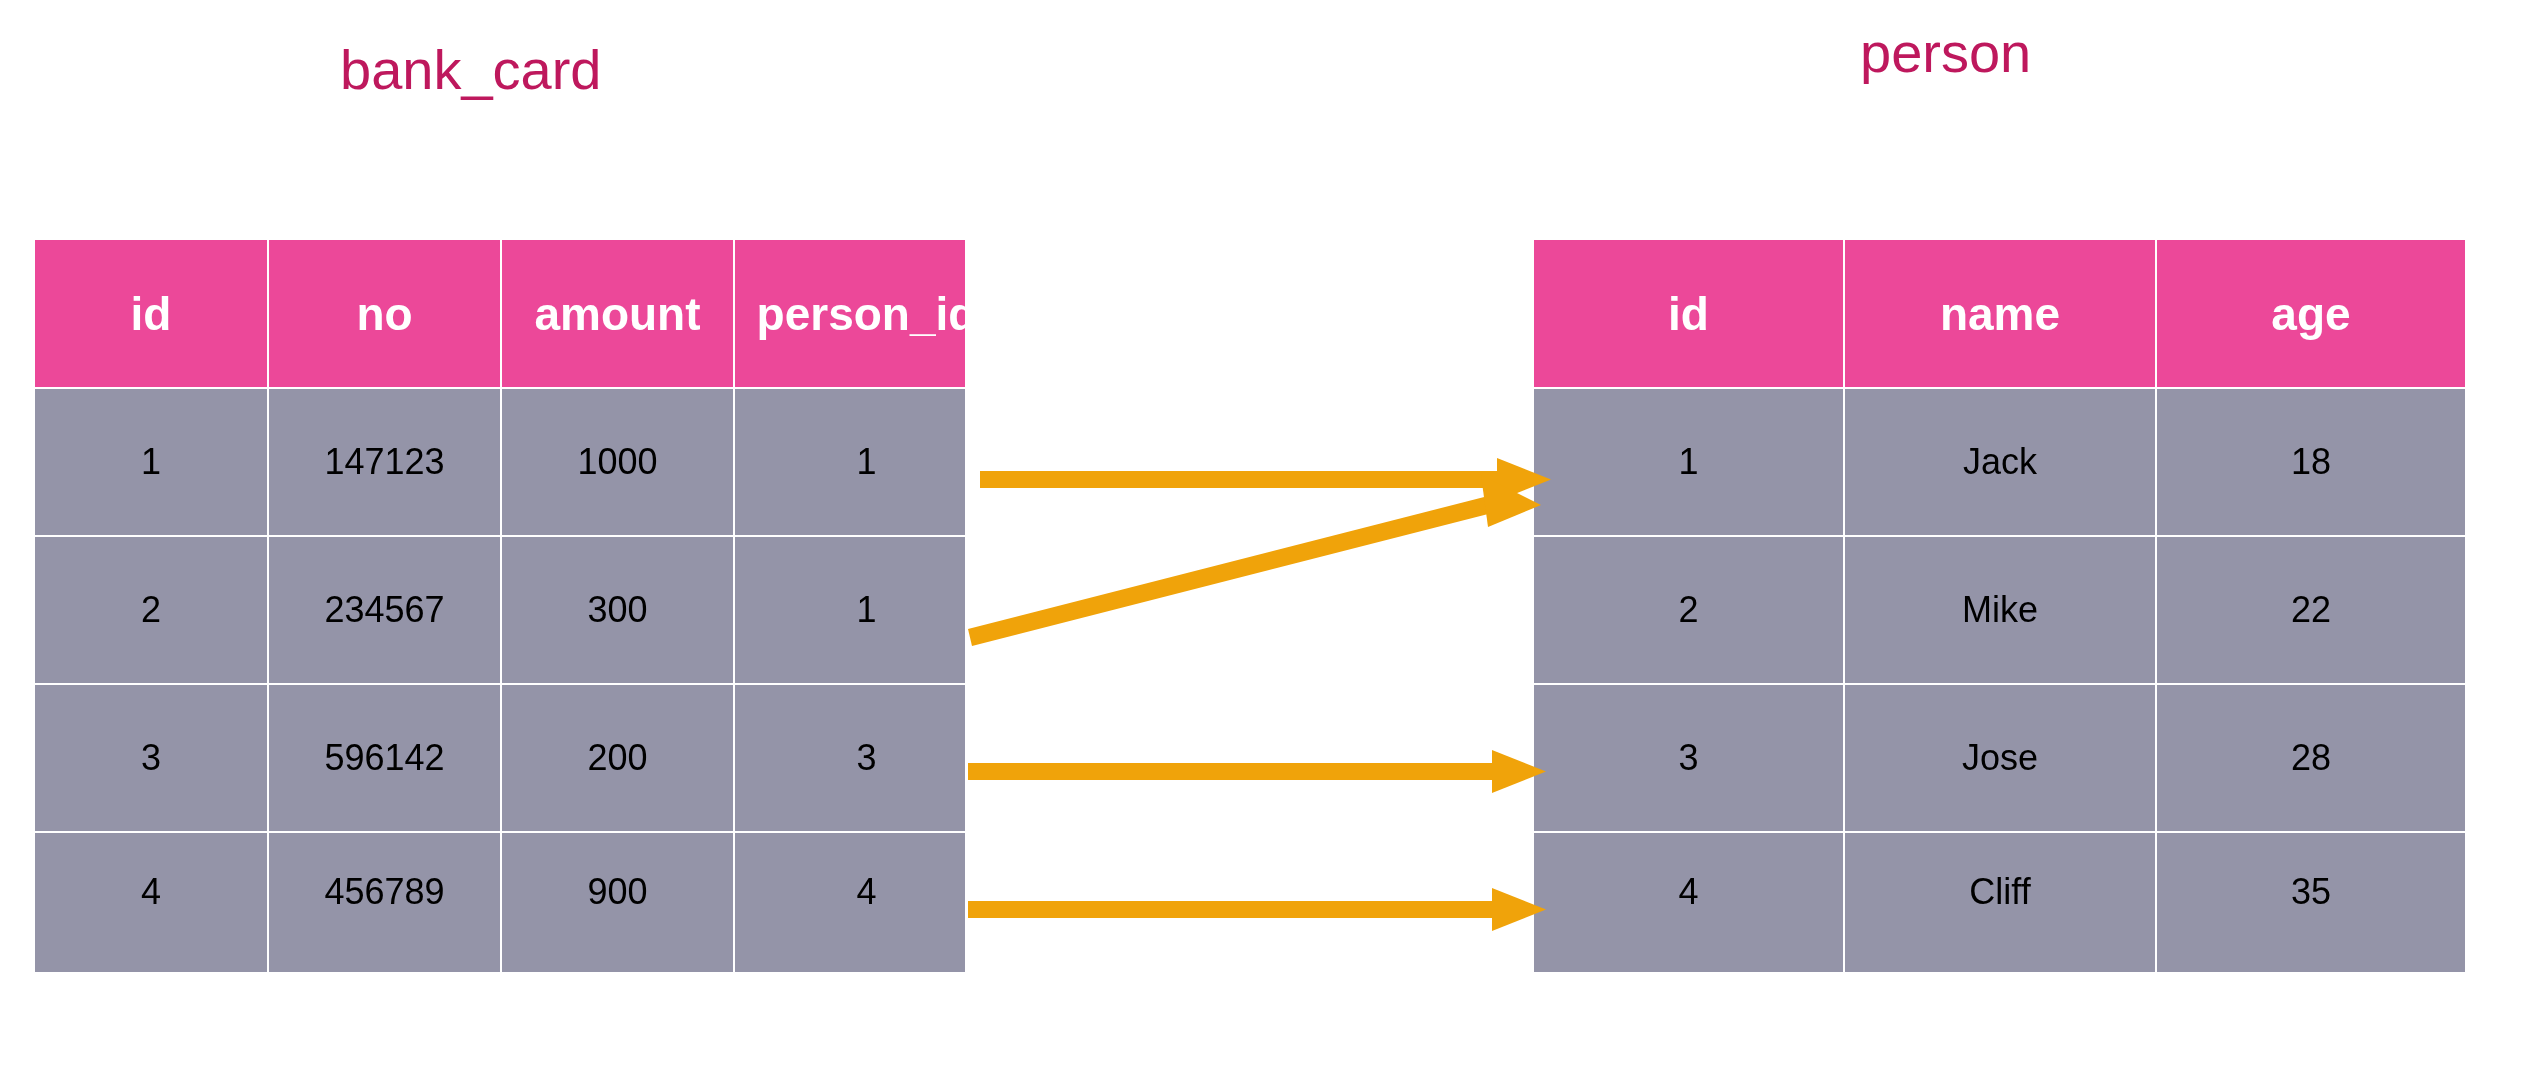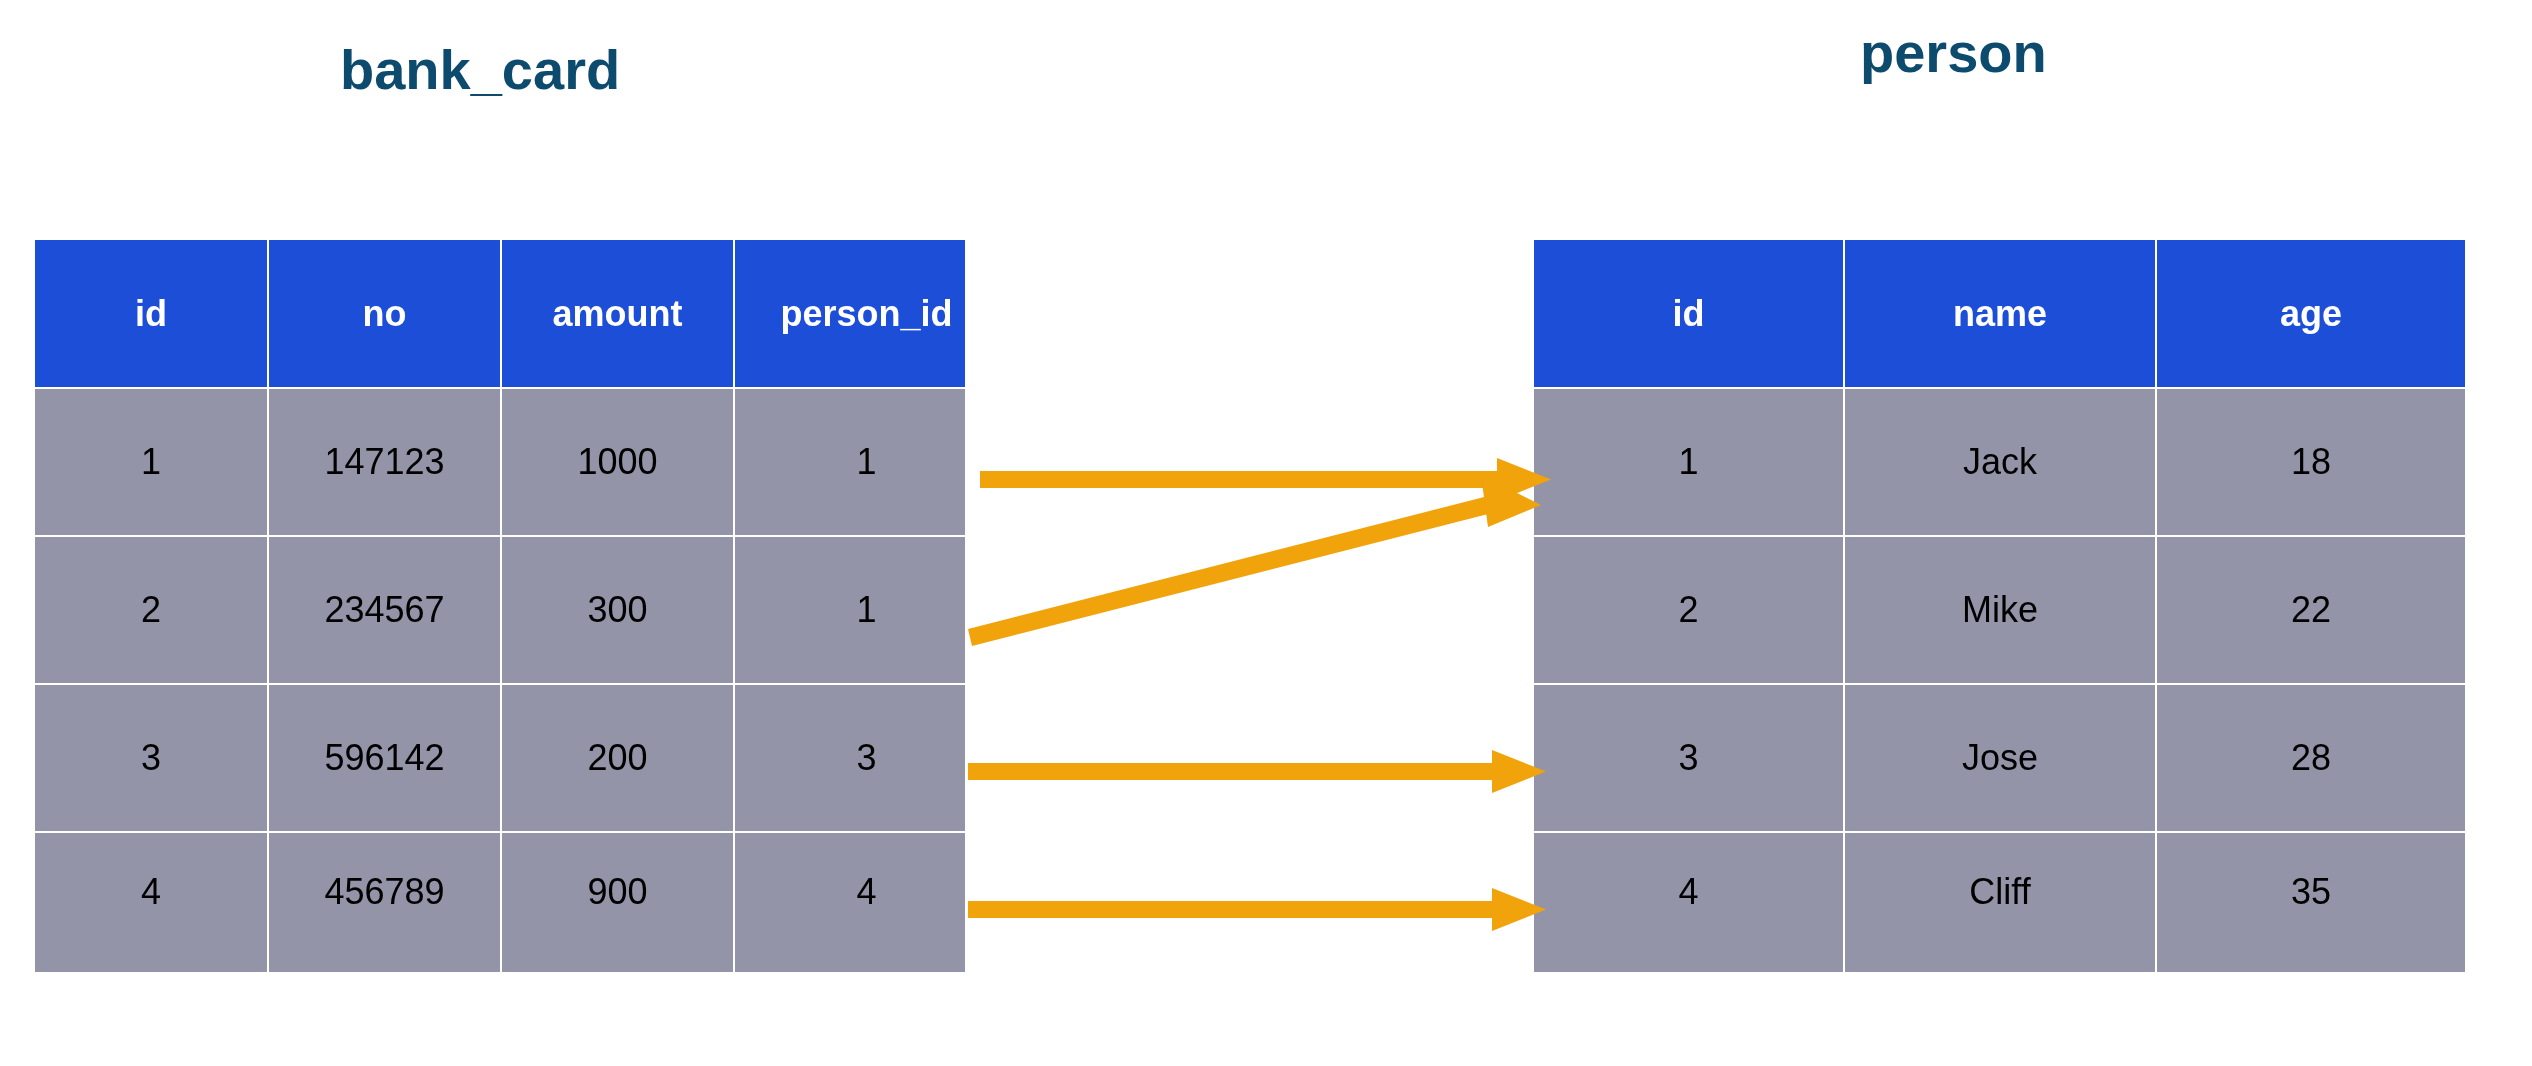--- a/index.html
+++ b/index.html
@@ -16,22 +16,22 @@
     width: 2532px;
     height: 1066px;
     background: #ffffff;
     overflow: hidden;
   }
 
   
   .table-title {
     position: absolute;
     font-size: 56px;
-    font-weight: bold;
-    color: #0c4a6e;
+    font-weight: normal;
+    color: #be185d;
     letter-spacing: 0px;
     white-space: nowrap;
     line-height: 1;
     text-align: center;
   }
   #title-bank-card { left: 340px; top: 42px; }
   #title-person    { left: 1860px; top: 25px; }
 
   
   .db-table {
@@ -43,23 +43,23 @@
   .db-table td, .db-table th {
     border: 2px solid #ffffff;
     padding: 0;
     margin: 0;
     text-align: center;
     vertical-align: middle;
     overflow: hidden;
     white-space: nowrap;
   }
   .db-table thead th {
-    background: #1d4ed8;
+    background: #ec4899;
     color: #ffffff;
-    font-size: 36px;
+    font-size: 46px;
     font-weight: bold;
     height: 147px;
   }
   .db-table tbody td {
     background: #9494a8;
     color: #000000;
     font-size: 36px;
     font-weight: normal;
     height: 146px;
   }

